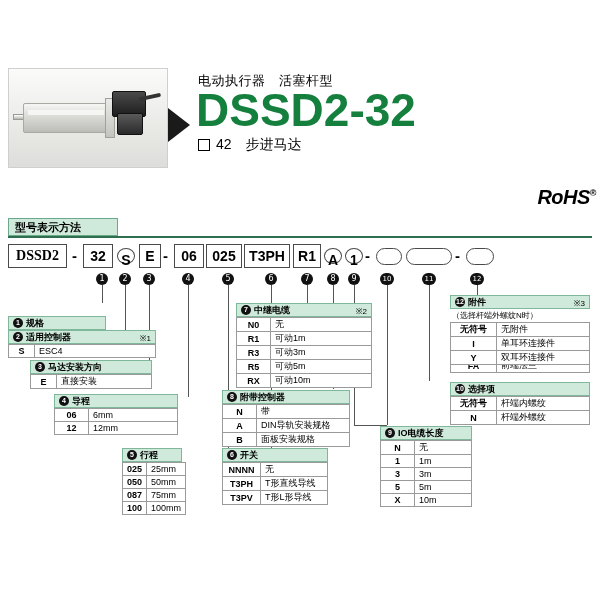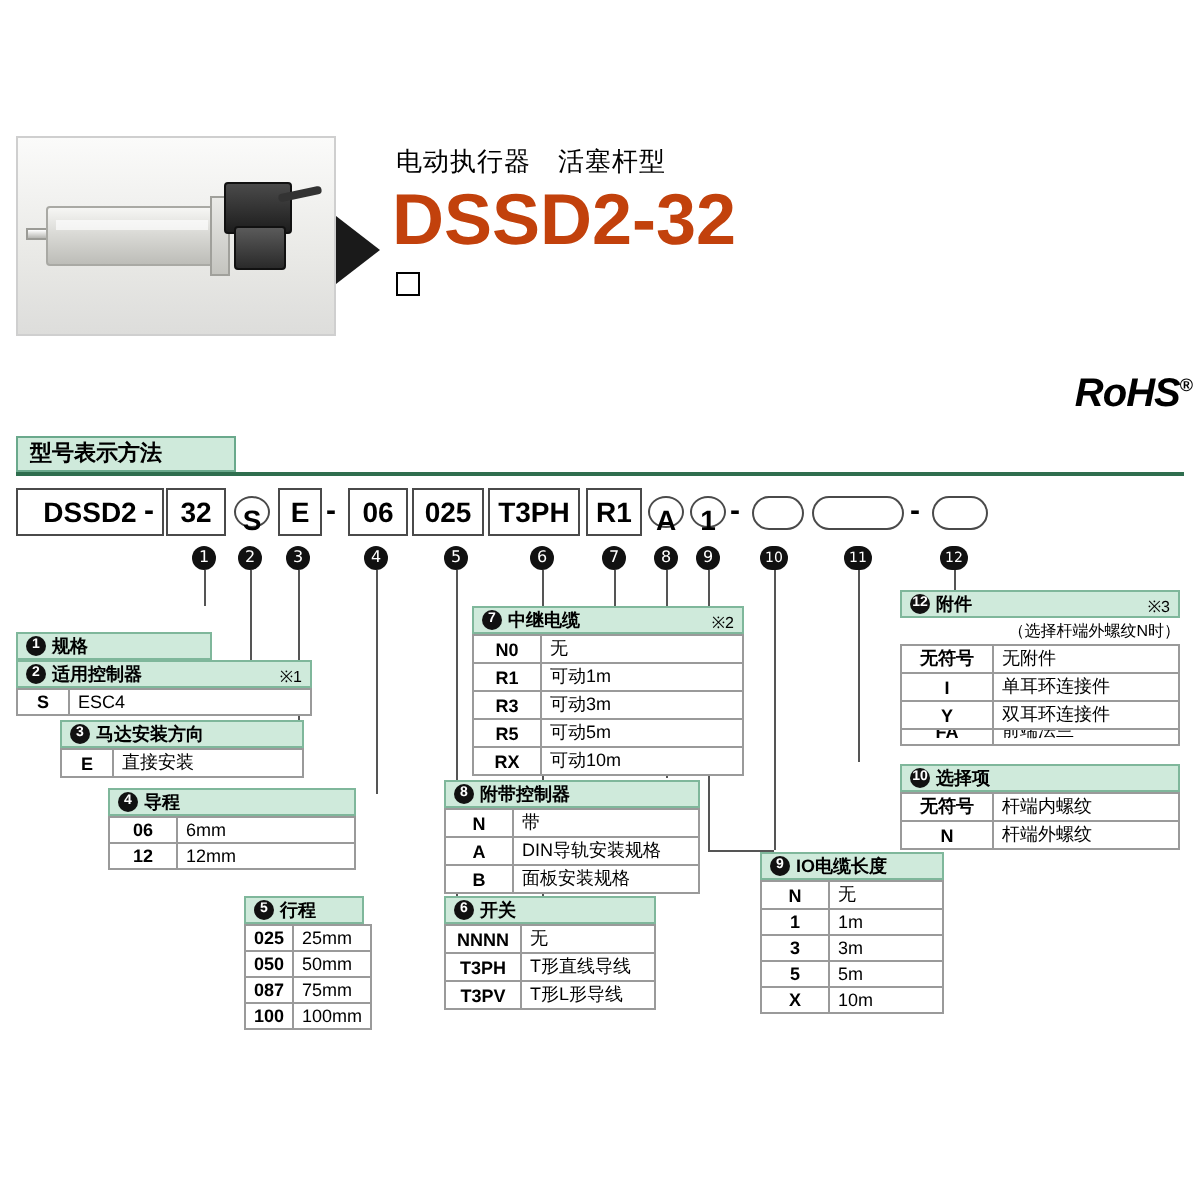--- a/index.html
+++ b/index.html
@@ -59,21 +59,21 @@
     border-bottom:17px solid transparent;
     border-left:22px solid #1a1a1a;
   }
 
   .head-sub {
     position:absolute; left:198px; top:72px;
     font-size:13px; letter-spacing:0.5px; color:#000;
   }
   .head-title {
     position:absolute; left:196px; top:88px;
-    font-size:36px; font-weight:bold; letter-spacing:0px; color:#c2410c;
+    font-size:46px; font-weight:bold; letter-spacing:0px; color:#15803d;
     line-height:44px;
   }
   .head-sub2 {
     position:absolute; left:198px; top:136px;
     font-size:14px; color:#000; display:flex; align-items:center; gap:6px;
   }
   .sq-mark {
     display:inline-block; width:12px; height:12px; border:1.6px solid #000;
   }
 
@@ -159,32 +159,33 @@
   </div>
 
   <div class="arrow-wrap">
     <div class="arrow-tri"></div>
   </div>
 
   <div class="head-sub">电动执行器　活塞杆型</div>
   <div class="head-title">DSSD2-32</div>
   <div class="head-sub2">
     <span class="sq-mark"></span>
+    <span>42　步进马达</span>
   </div>
 
   <div class="rohs">
     <span>RoHS</span><span class="reg">®</span>
   </div>
 </div>
 
 <div class="sec-title">型号表示方法</div>
 <div class="sec-rule"></div>
 
 <div class="code-row">
-  <div class="code-box" style="left:0px;   width:74px;">DSSD2</div>
+  <div class="code-box" style="left:0px;   width:59px;font-family:Liberation Serif, serif;">DSSD2</div>
   <div class="dash" style="left:64px;">-</div>
   <div class="code-box" style="left:75px;  width:30px;">32</div>
   <div class="code-box circ" style="left:109px; width:18px;">S</div>
   <div class="code-box" style="left:131px; width:22px;">E</div>
   <div class="dash" style="left:155px;">-</div>
   <div class="code-box" style="left:166px; width:30px;">06</div>
   <div class="code-box" style="left:198px; width:36px;">025</div>
   <div class="code-box" style="left:236px; width:46px;">T3PH</div>
   <div class="code-box" style="left:285px; width:28px;">R1</div>
   <div class="code-box circ" style="left:316px; width:18px;">A</div>
@@ -461,21 +462,21 @@
   </tbody>
     </table>
 </div>
 
 <div class="tbl" style="left:450px; top:295px; width:140px;">
   <div class="hdr">
     <span class="num">12</span>
     <span>附件</span>
     <span class="note">※3</span>
   </div>
-  <div style="font-size:8px; padding:1px 0 1px 2px;text-align:right;">（选择杆端外螺纹N时）</div>
+  <div style="font-size:8px; padding:1px 0 1px 2px;">（选择杆端外螺纹N时）</div>
   <table>
     <tbody>
         <tr>
       <td class="k" style="width:46px;">无符号</td>
       <td class="v">无附件</td>
     </tr>
     <tr>
       <td class="k">I</td>
       <td class="v">单耳环连接件</td>
     </tr>

